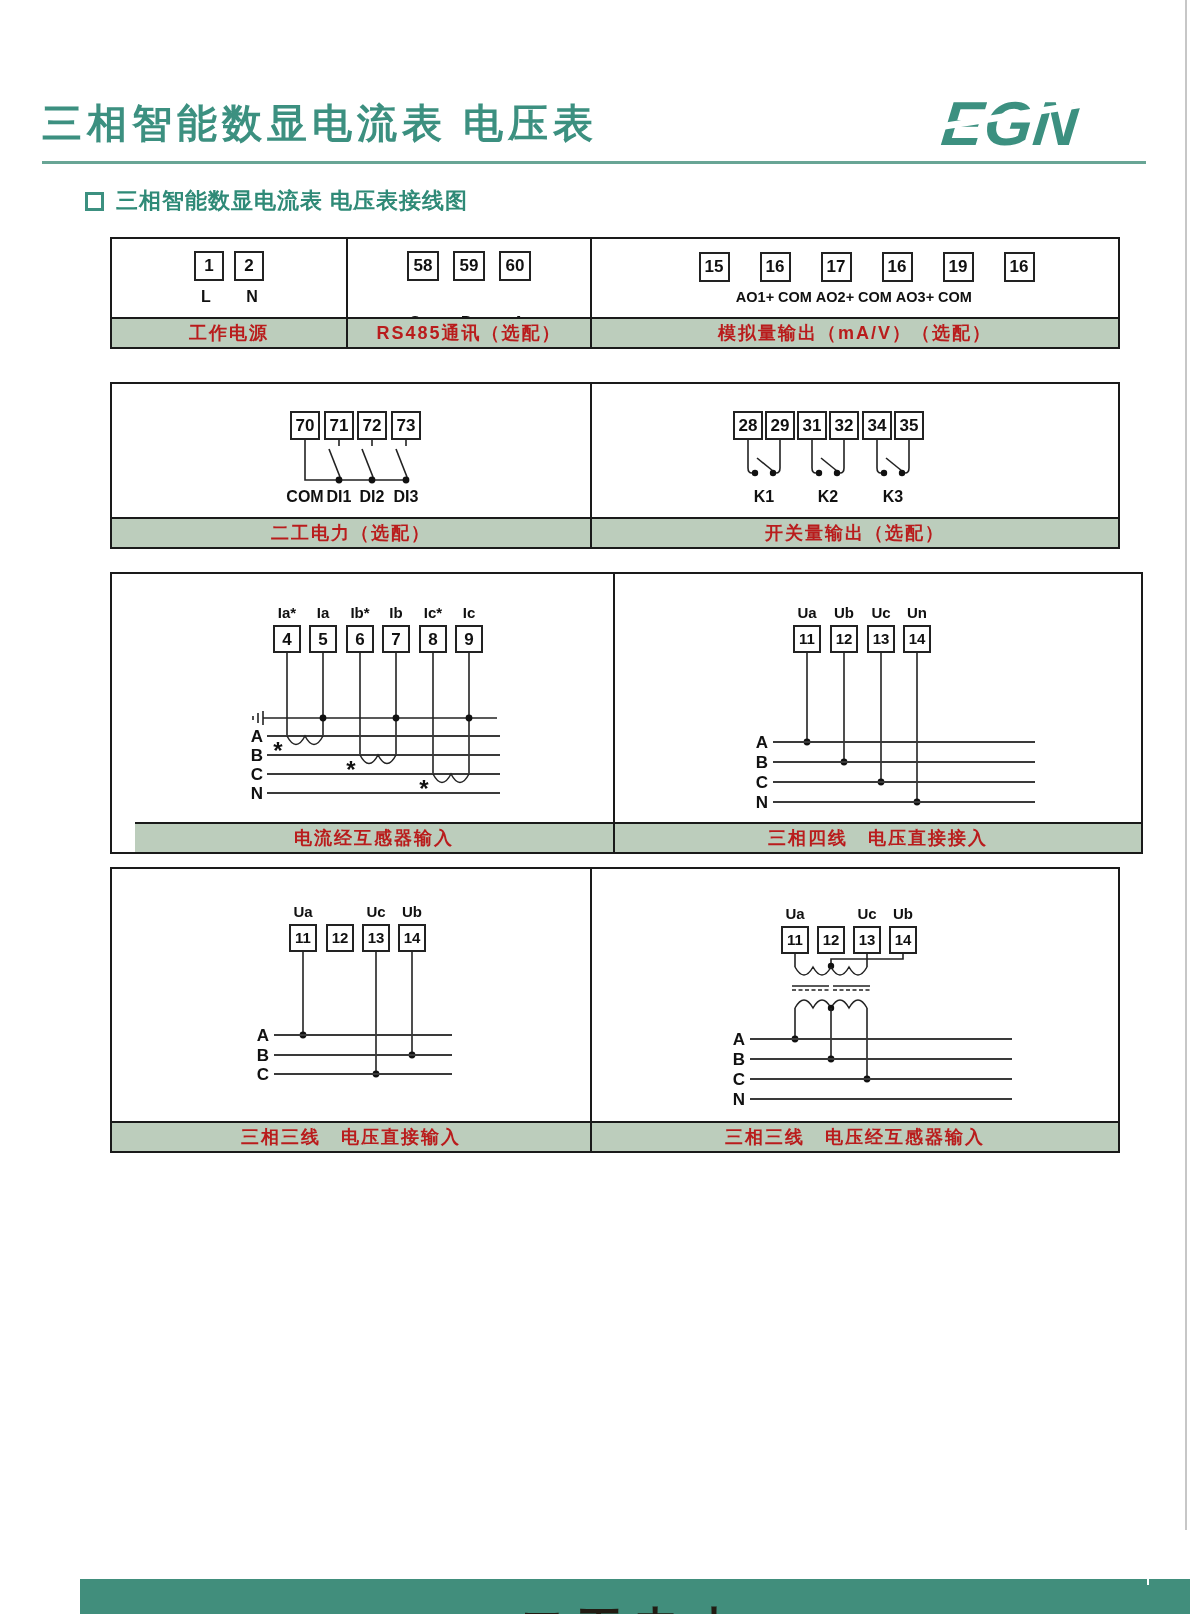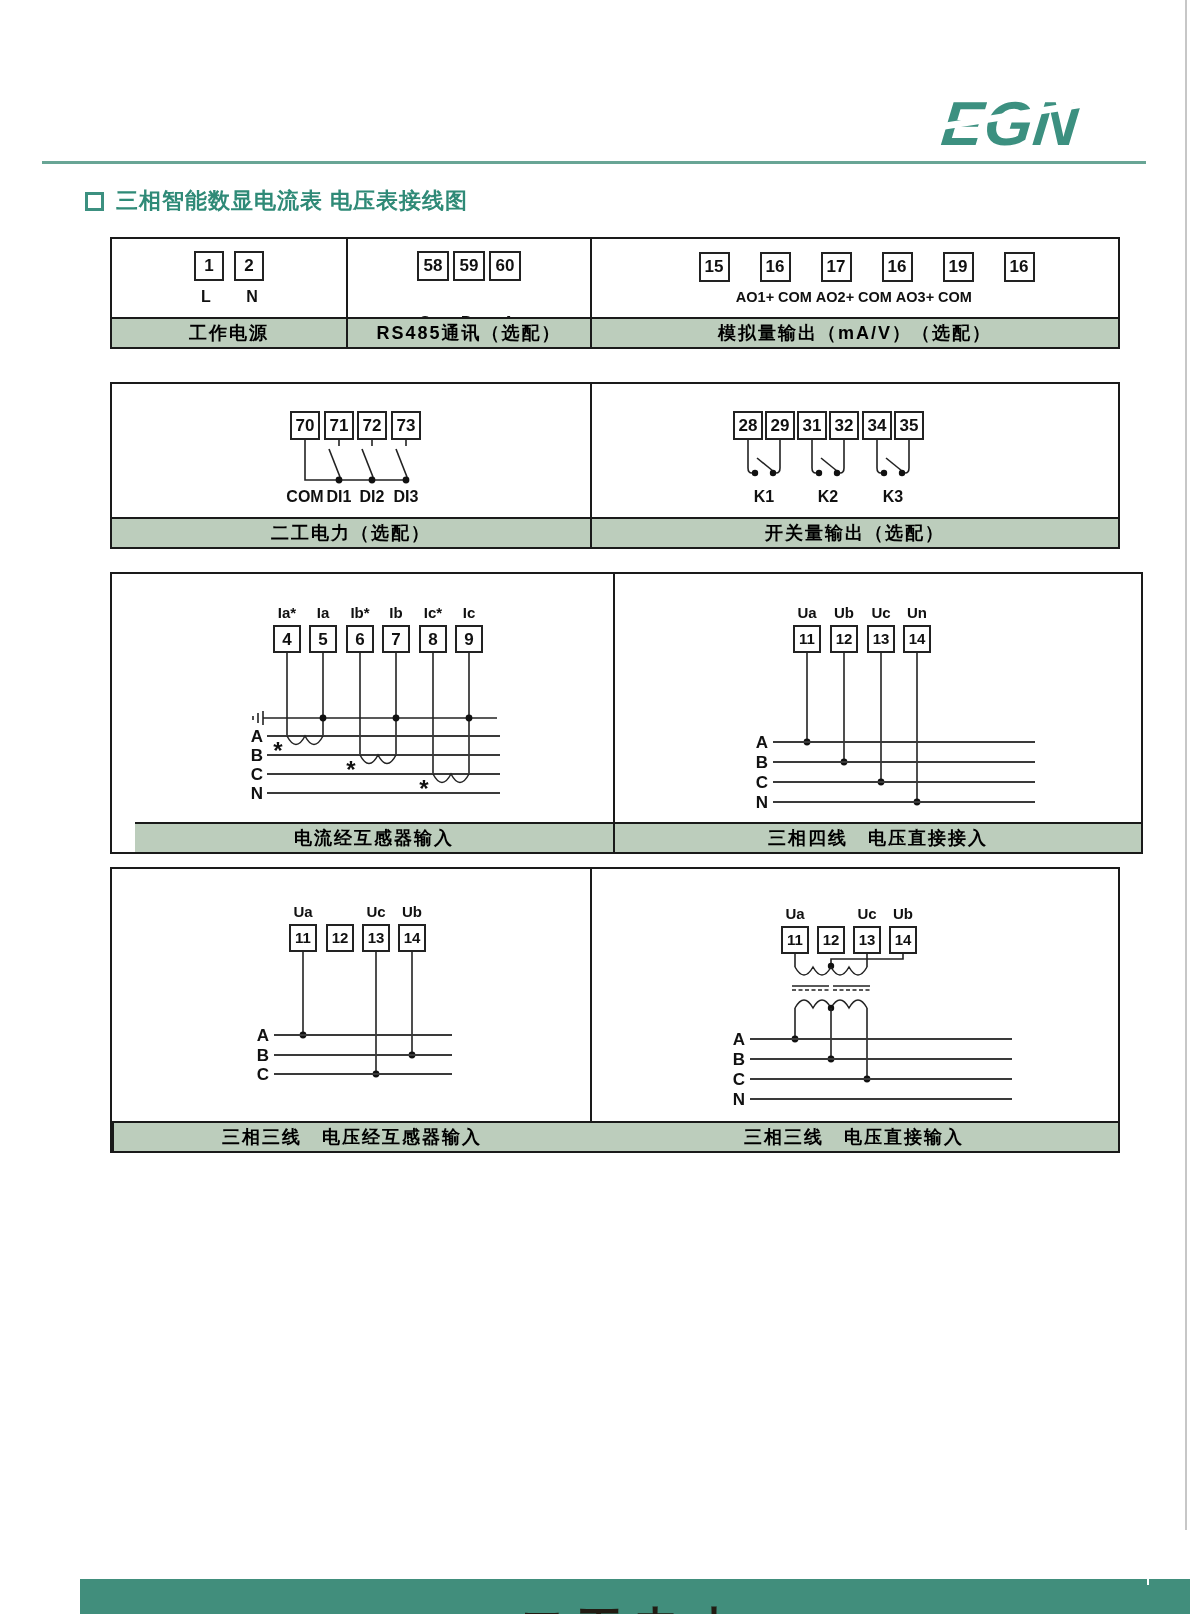--- a/index.html
+++ b/index.html
@@ -24,26 +24,26 @@
   .tbl{position:absolute;left:110px;width:1006px;border:2px solid #1a1a1a;display:grid;background:#fff;}
   .t1{top:237px;grid-template-columns:234px 244px 1fr;grid-template-rows:78px 30px;}
   .t2{top:382px;grid-template-columns:478px 1fr;grid-template-rows:133px 30px;}
   .t3{top:572px;grid-template-columns:478px 1fr;grid-template-rows:248px 30px;padding-left:23px;}
   .t4{top:867px;grid-template-columns:478px 1fr;grid-template-rows:252px 30px;}
   .cell{border-left:2px solid #1a1a1a;position:relative;display:flex;flex-direction:column;
         justify-content:center;align-items:center;gap:7px;overflow:hidden;}
   .cell.first{border-left:none;}
   .cap{border-left:2px solid #1a1a1a;border-top:2px solid #1a1a1a;background:#bccdbc;
        display:flex;align-items:center;justify-content:center;font-weight:bold;font-size:18px;
-       letter-spacing:2px;color:#000000;}
+       letter-spacing:2px;color:#b91c1c;}
   .cap.first{border-left:none;}
   .tboxes{display:flex;justify-content:center;}
   .tbox{width:26px;height:26px;border:2px solid #222;display:flex;align-items:center;
         justify-content:center;font-weight:bold;font-size:17px;background:#fff;}
-  .g10{gap:10px;} .g12{gap:4px;margin-top:24px;} .g13{gap:30px;margin-left:23px;}
+  .g10{gap:10px;} .g12{gap:14px;margin-top:24px;} .g13{gap:30px;margin-left:23px;}
   .plabels{display:flex;justify-content:center;font-weight:bold;}
   .plabel{text-align:center;}
   .w36{width:36px;font-size:16px;} .w40{width:40px;font-size:15px;} .w40s{width:40px;font-size:14.5px;}
   .b28{width:28px;}
 
   svg{display:block;}
   svg text{font-family:"Liberation Sans","DejaVu Sans",sans-serif;font-weight:bold;fill:#111;}
   .wire{stroke:#222;stroke-width:1.6;fill:none;}
   .phase{stroke:#3a3a3a;stroke-width:1.8;fill:none;}
   .coil{stroke:#222;stroke-width:1.5;fill:none;}
@@ -62,20 +62,21 @@
          font-weight:bold;color:#221c13;letter-spacing:12px;}
   .pageno{position:absolute;left:1114px;top:1535px;color:#fff;font-weight:bold;font-size:21px;}
   .page-tick{position:absolute;left:1147px;top:1533px;width:2px;height:52px;background:#fff;}
 </style>
 </head>
 <body>
 
 <div class="page">
   <div class="page-edge"></div>
 
+  <div class="title">三相智能数显电流表 电压表</div>
   <div class="logo">
     <div class="logo-text">EGN</div>
     <div class="logo-stripe"></div>
   </div>
   <div class="rule"></div>
   <div class="section">
     <span class="sq"></span>
     <span class="section-text">三相智能数显电流表 电压表接线图</span>
   </div>
 
@@ -427,22 +428,22 @@
         <g>
             <rect class="trect" x="298" y="58" width="26" height="26"></rect>
             <text class="tnum-s" x="311" y="76">14</text>
           </g>
         <text class="phlab" x="153" y="176">A</text>
         <text class="phlab" x="153" y="196">B</text>
         <text class="phlab" x="153" y="216">C</text>
         <text class="phlab" x="153" y="236">N</text>
       </svg>
     </div>
+    <div class="cap first">三相三线　电压直接输入</div>
     <div class="cap">三相三线　电压经互感器输入</div>
-    <div class="cap first">三相三线　电压直接输入</div>
   </div>
 
   <div class="footer-band">
     <div class="brand">二工电力</div>
   </div>
   <div class="pageno">10</div>
   <div class="page-tick"></div>
 </div>
 
 </body></html>

